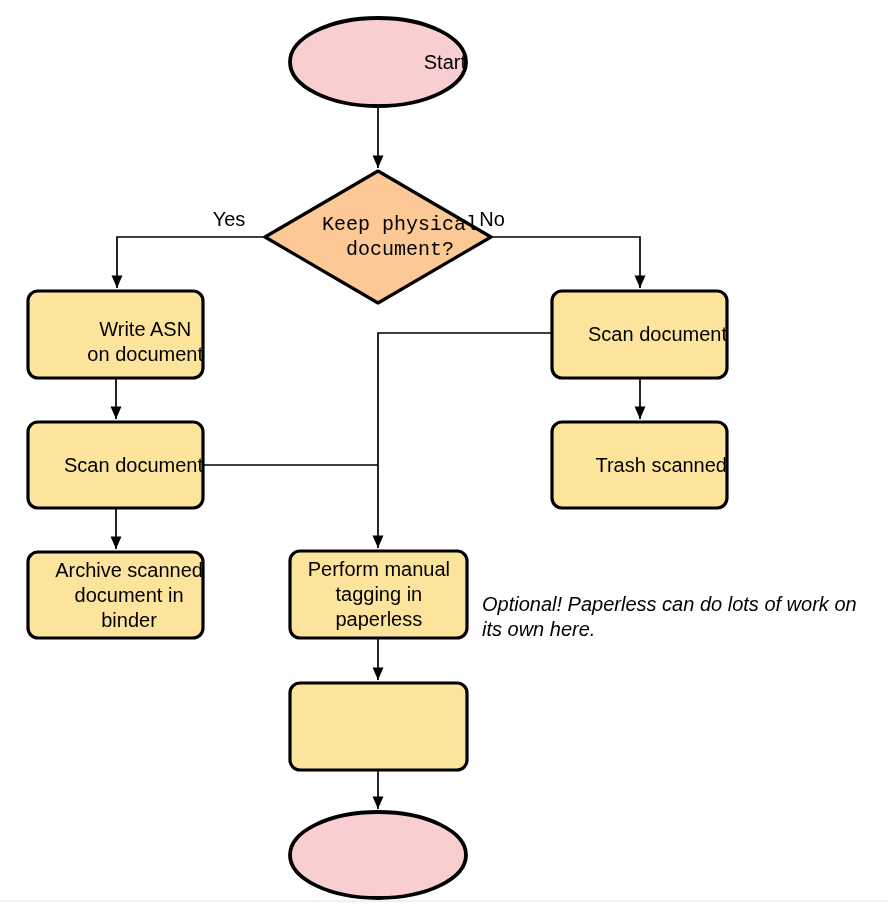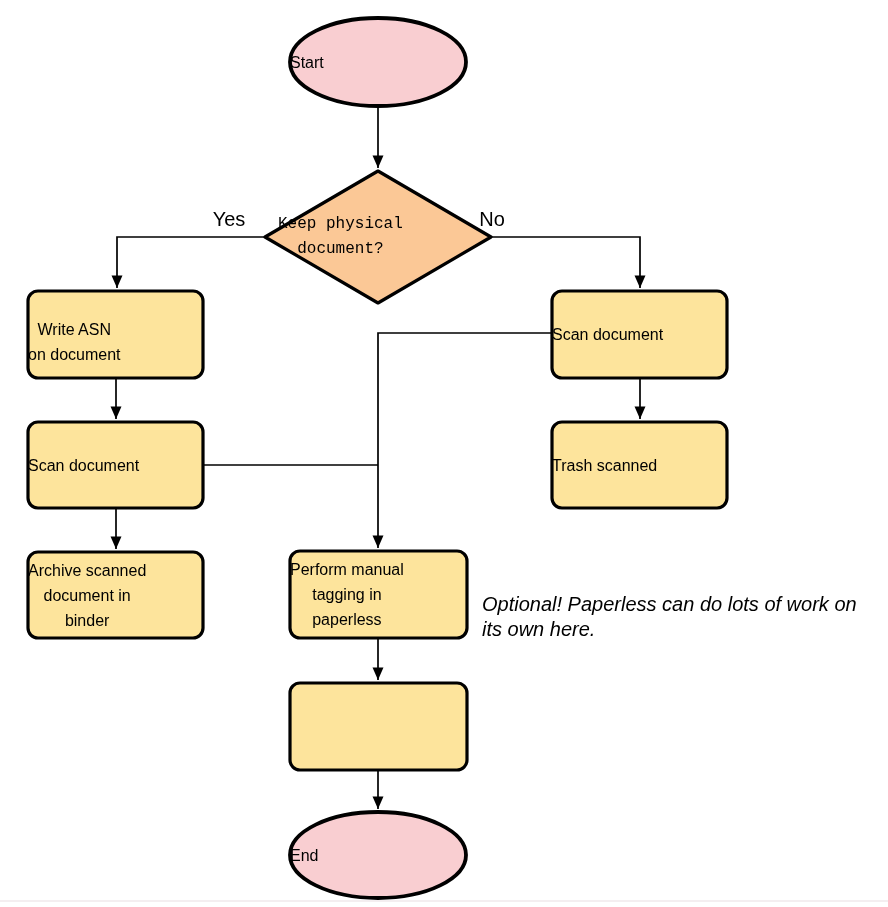--- a/index.html
+++ b/index.html
@@ -16,23 +16,23 @@
 
   .terminator-shape { fill: var(--terminator-fill, #F9CED1); stroke: var(--stroke, #000); stroke-width: 3.8px; }
   .decision-shape   { fill: var(--decision-fill, #FBC896);  stroke: var(--stroke, #000); stroke-width: 3.2px; stroke-linejoin: round; }
   .process-shape    { fill: var(--process-fill, #FDE49C);   stroke: var(--stroke, #000); stroke-width: 3.2px; }
   .edge { fill: none; stroke: var(--stroke, #000); stroke-width: 1.7px; }
 
   .node {
     position: absolute;
     display: flex;
     align-items: center;
-    justify-content: flex-start;
+    justify-content: flex-end;
     text-align: center;
-    font-size: 16px;
+    font-size: 20px;
     line-height: 25px;
     pointer-events: none;
   }
   .node span { white-space: pre-line; }
 
   .edge-label {
     position: absolute;
     display: flex;
     align-items: center;
     justify-content: center;
@@ -129,23 +129,20 @@
 binder</span>
   </div>
 
   <div class="node" style="left:290px; top:551px; width:160px; height:87px;">
     <span>Perform manual
 tagging in
 paperless</span>
   </div>
 
 
-  <div class="node" style="left:290px; top:812px; width:176px; height:86px;">
-    <span>End</span>
-  </div>
 
   <div class="edge-label" style="left:204px; top:206px; width:50px; height:26px;">Yes</div>
   <div class="edge-label" style="left:468px; top:206px; width:48px; height:26px;">No</div>
 
   <div class="note">Optional! Paperless can do lots of work on
 its own here.</div>
 
   <div class="bottom-border"></div>
 </div>
 

